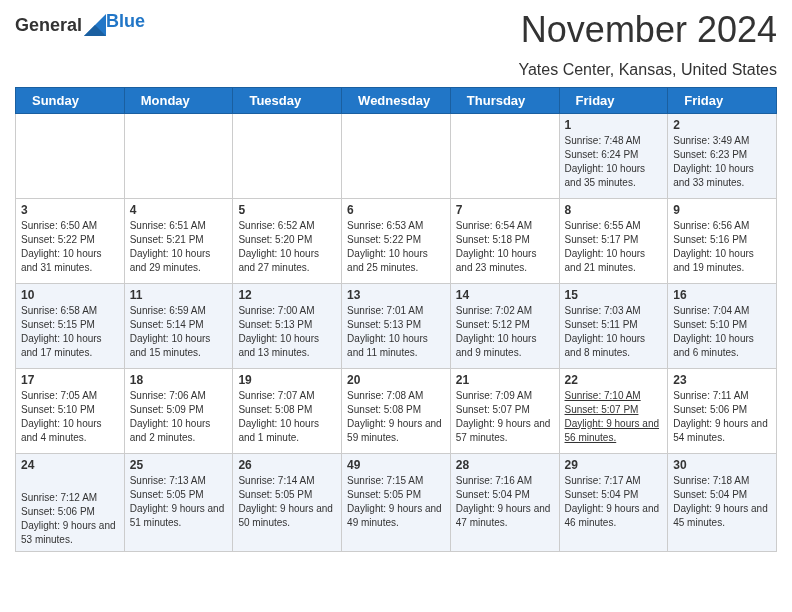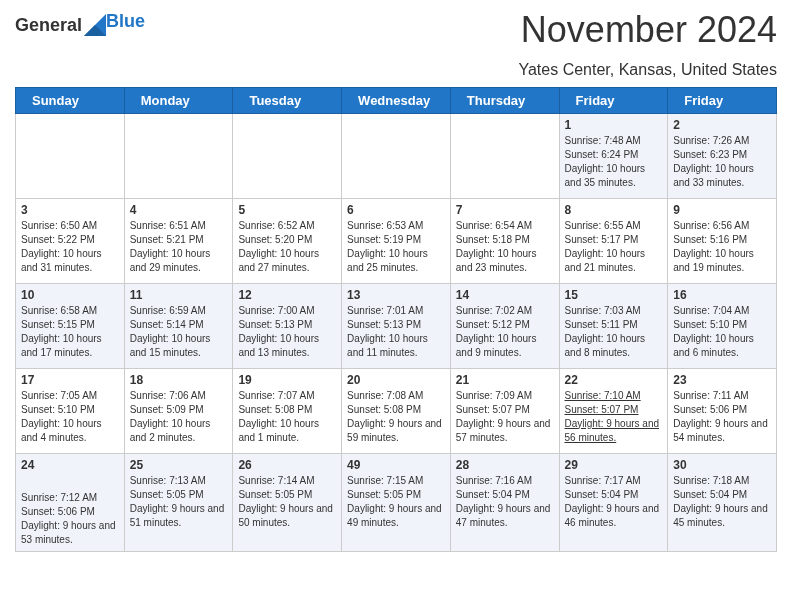--- a/index.html
+++ b/index.html
@@ -124,21 +124,21 @@
         <td class="empty-cell"></td>
         <td class="empty-cell"></td>
         <td>
           <span class="day-number">1</span>
           <div class="cell-content" style="white-space: pre-line;">Sunrise: 7:48 AM
 Sunset: 6:24 PM
 Daylight: 10 hours and 35 minutes.</div>
         </td>
         <td>
           <span class="day-number">2</span>
-          <div class="cell-content" style="white-space: pre-line;">Sunrise: 7:26 AM
+          <div class="cell-content" style="white-space: pre-line;">Sunrise: 3:49 AM
 Sunset: 6:23 PM
 Daylight: 10 hours and 33 minutes.</div>
         </td>
       </tr>
       <tr>
         <td>
           <span class="day-number">3</span>
           <div class="cell-content" style="white-space: pre-line;">Sunrise: 6:50 AM
 Sunset: 5:22 PM
 Daylight: 10 hours and 31 minutes.</div>
@@ -151,21 +151,21 @@
         </td>
         <td>
           <span class="day-number">5</span>
           <div class="cell-content" style="white-space: pre-line;">Sunrise: 6:52 AM
 Sunset: 5:20 PM
 Daylight: 10 hours and 27 minutes.</div>
         </td>
         <td>
           <span class="day-number">6</span>
           <div class="cell-content" style="white-space: pre-line;">Sunrise: 6:53 AM
-Sunset: 5:19 PM
+Sunset: 5:22 PM
 Daylight: 10 hours and 25 minutes.</div>
         </td>
         <td>
           <span class="day-number">7</span>
           <div class="cell-content" style="white-space: pre-line;">Sunrise: 6:54 AM
 Sunset: 5:18 PM
 Daylight: 10 hours and 23 minutes.</div>
         </td>
         <td>
           <span class="day-number">8</span>

